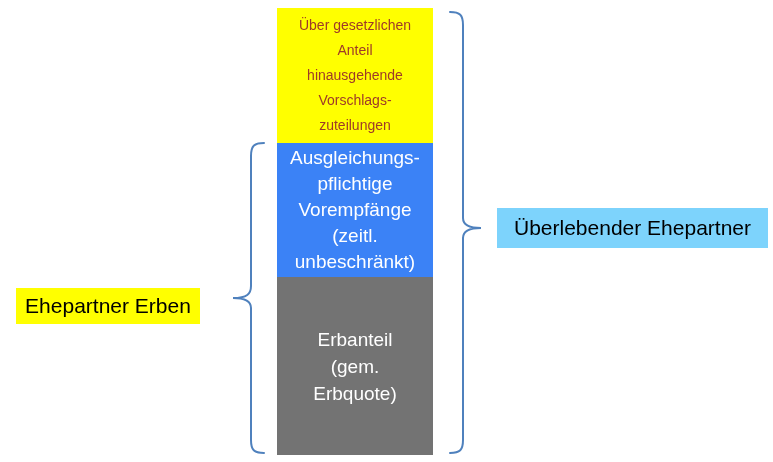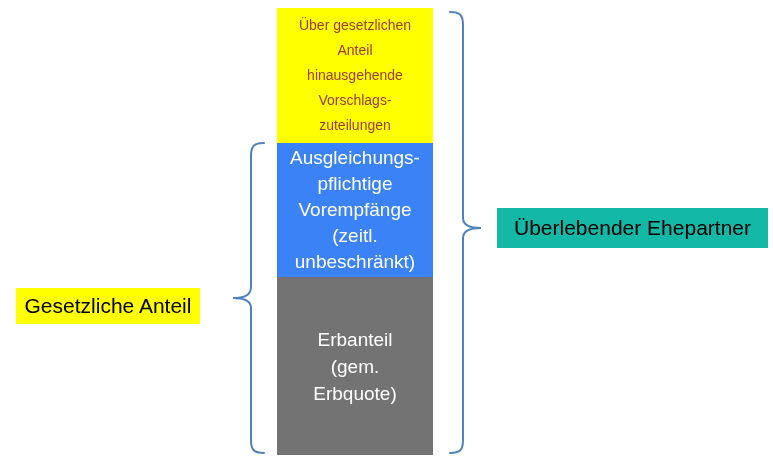--- a/index.html
+++ b/index.html
@@ -81,20 +81,20 @@
 
   <svg class="brace brace-left" width="44" height="316" viewBox="0 0 44 316">
     <path d="M 40 3 C 30 3 27 6 27 16 L 27 146 C 27 154 23 158 9 158 C 23 158 27 162 27 168 L 27 300 C 27 310 30 313 40 313" fill="none" stroke-width="2" stroke-linecap="round" stroke="#4F81BD"></path>
   </svg>
 
   <svg class="brace brace-right" width="44" height="448" viewBox="0 0 44 448">
     <path d="M 4 4 C 14 4 17 7 17 17 L 17 210 C 17 216 21 220 35 220 C 21 220 17 224 17 230 L 17 432 C 17 442 14 445 4 445" fill="none" stroke-width="2" stroke-linecap="round" stroke="#4F81BD"></path>
   </svg>
 
   <div class="side-label label-left" style="background-color: rgb(255, 255, 0); color: rgb(0, 0, 0);">
-    <span>Gesetzliche Anteil</span>
+    <span>Ehepartner Erben</span>
   </div>
 
-  <div class="side-label label-right" style="background-color: #14b8a6; color: rgb(0, 0, 0);">
+  <div class="side-label label-right" style="background-color: #7dd3fc; color: rgb(0, 0, 0);">
     <span>Überlebender Ehepartner</span>
   </div>
 
 </div>
 
 </body></html>

